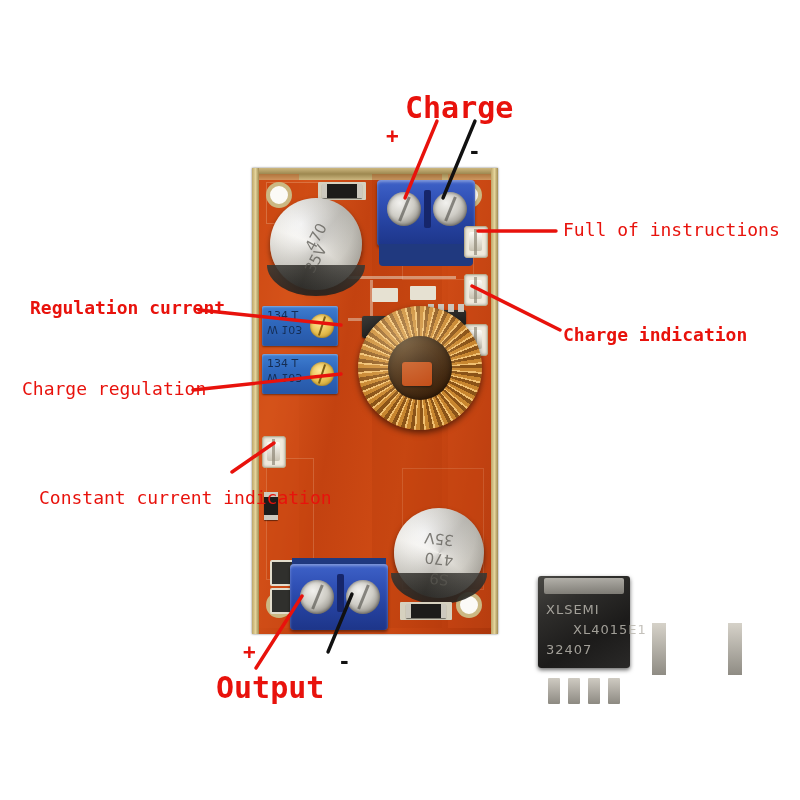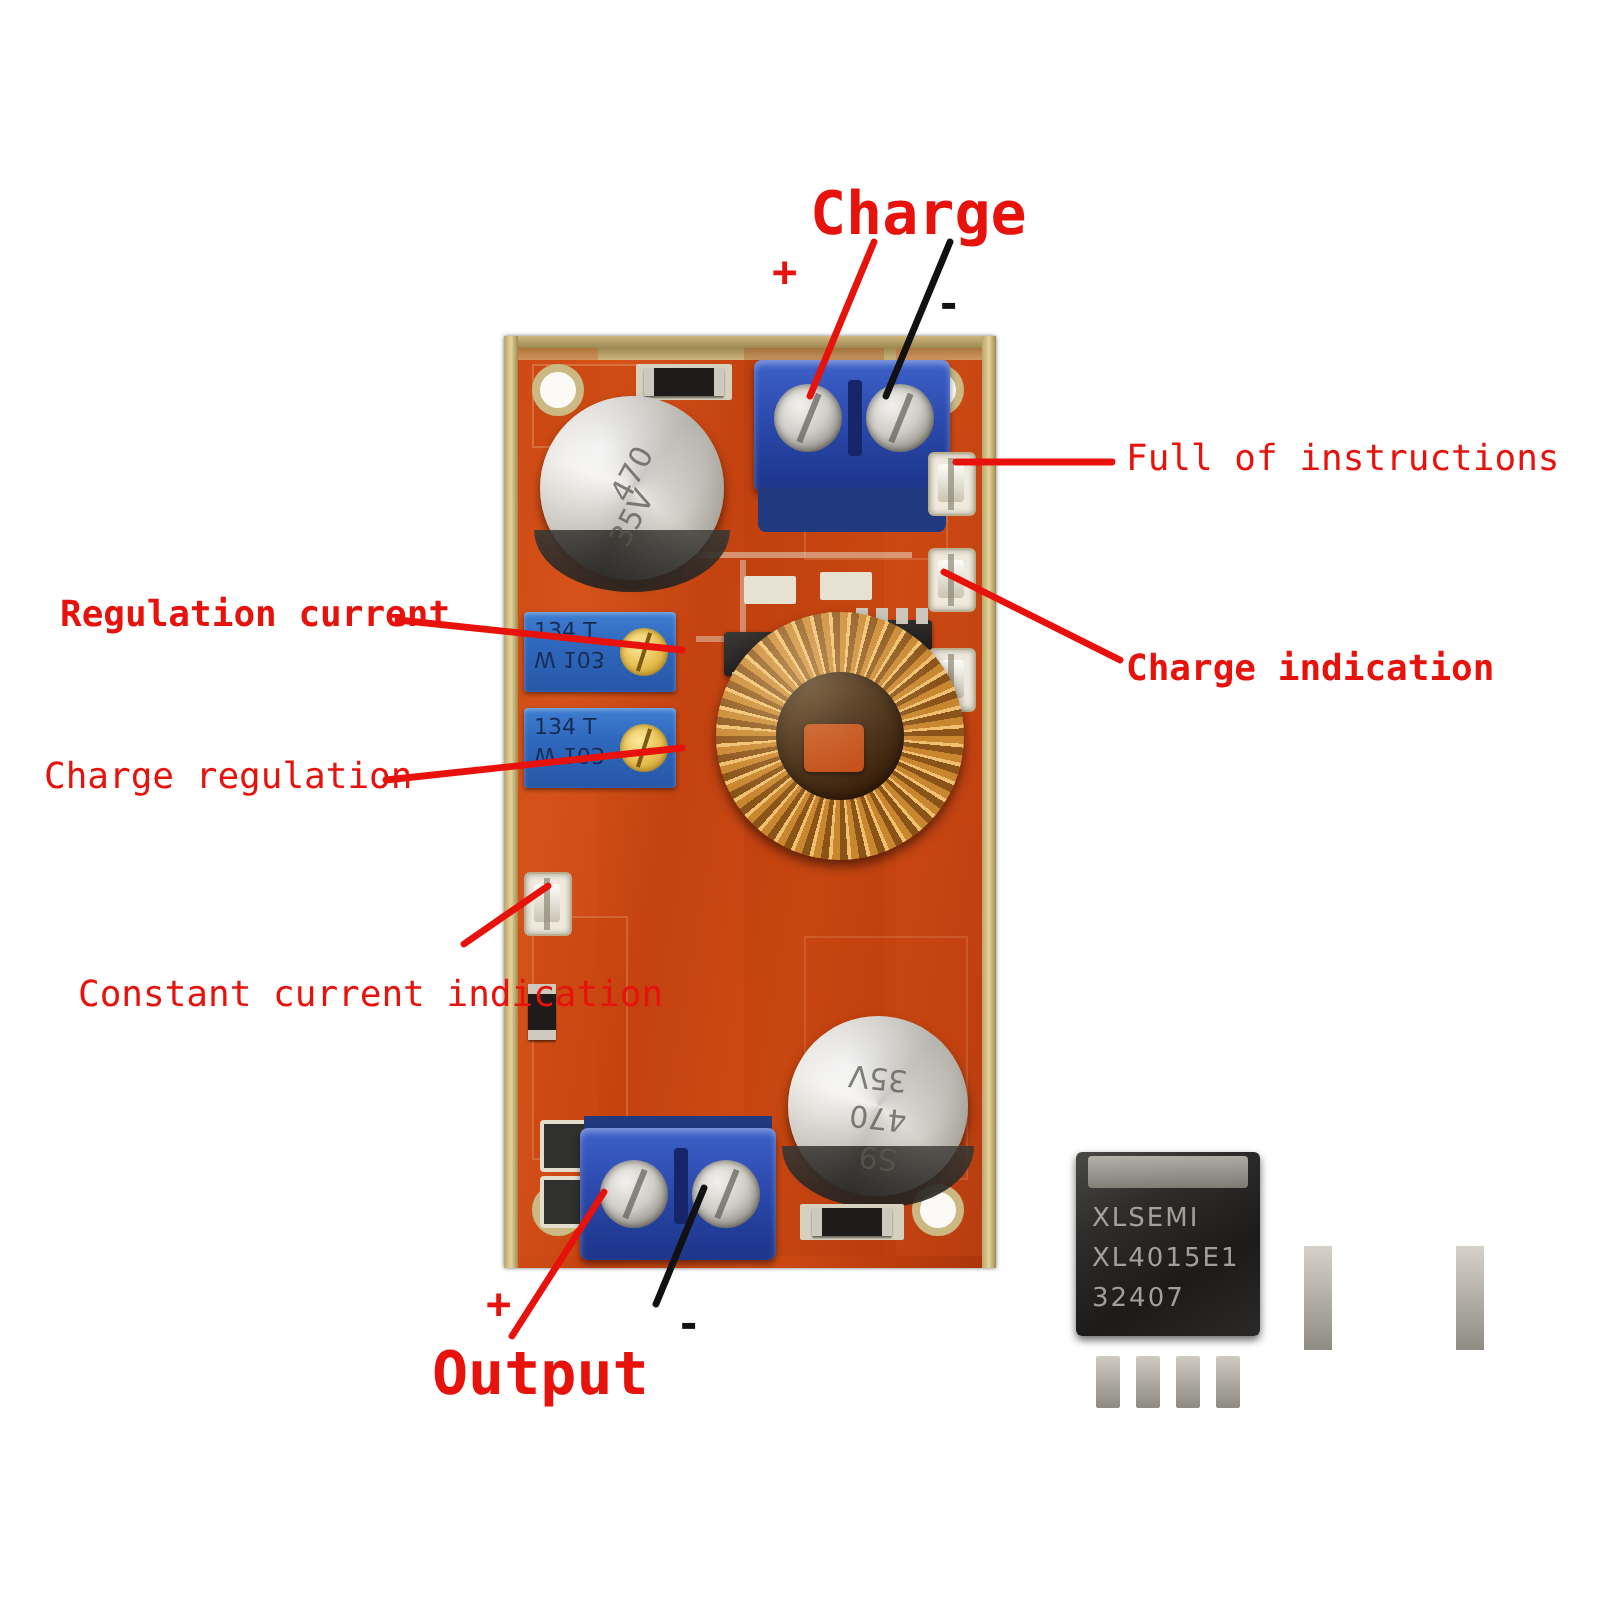--- a/index.html
+++ b/index.html
@@ -219,21 +219,21 @@
         <div class="wire"></div>
     </div>
     <div class="led" style="left:10px;top:268px;">
       <div class="die"></div>
         <div class="wire"></div>
     </div>
 
     <div id="ic">
       <div class="tab"></div>
       <div class="t" style="top:26px;">XLSEMI</div>
-      <div class="t" style="top:46px;">XL4015E1</div>
+      <div class="t" style="top:46px;margin-left:27px;">XL4015E1</div>
       <div class="t" style="top:66px;">32407</div>
     </div>
     <div class="icleg" style="left:296px;top:510px;"></div>
     <div class="icleg" style="left:316px;top:510px;"></div>
     <div class="icleg" style="left:336px;top:510px;"></div>
     <div class="icleg" style="left:356px;top:510px;"></div>
 
     <div class="dterm" style="left:400px;top:455px;"></div>
     <div class="dterm" style="left:476px;top:455px;"></div>
 

